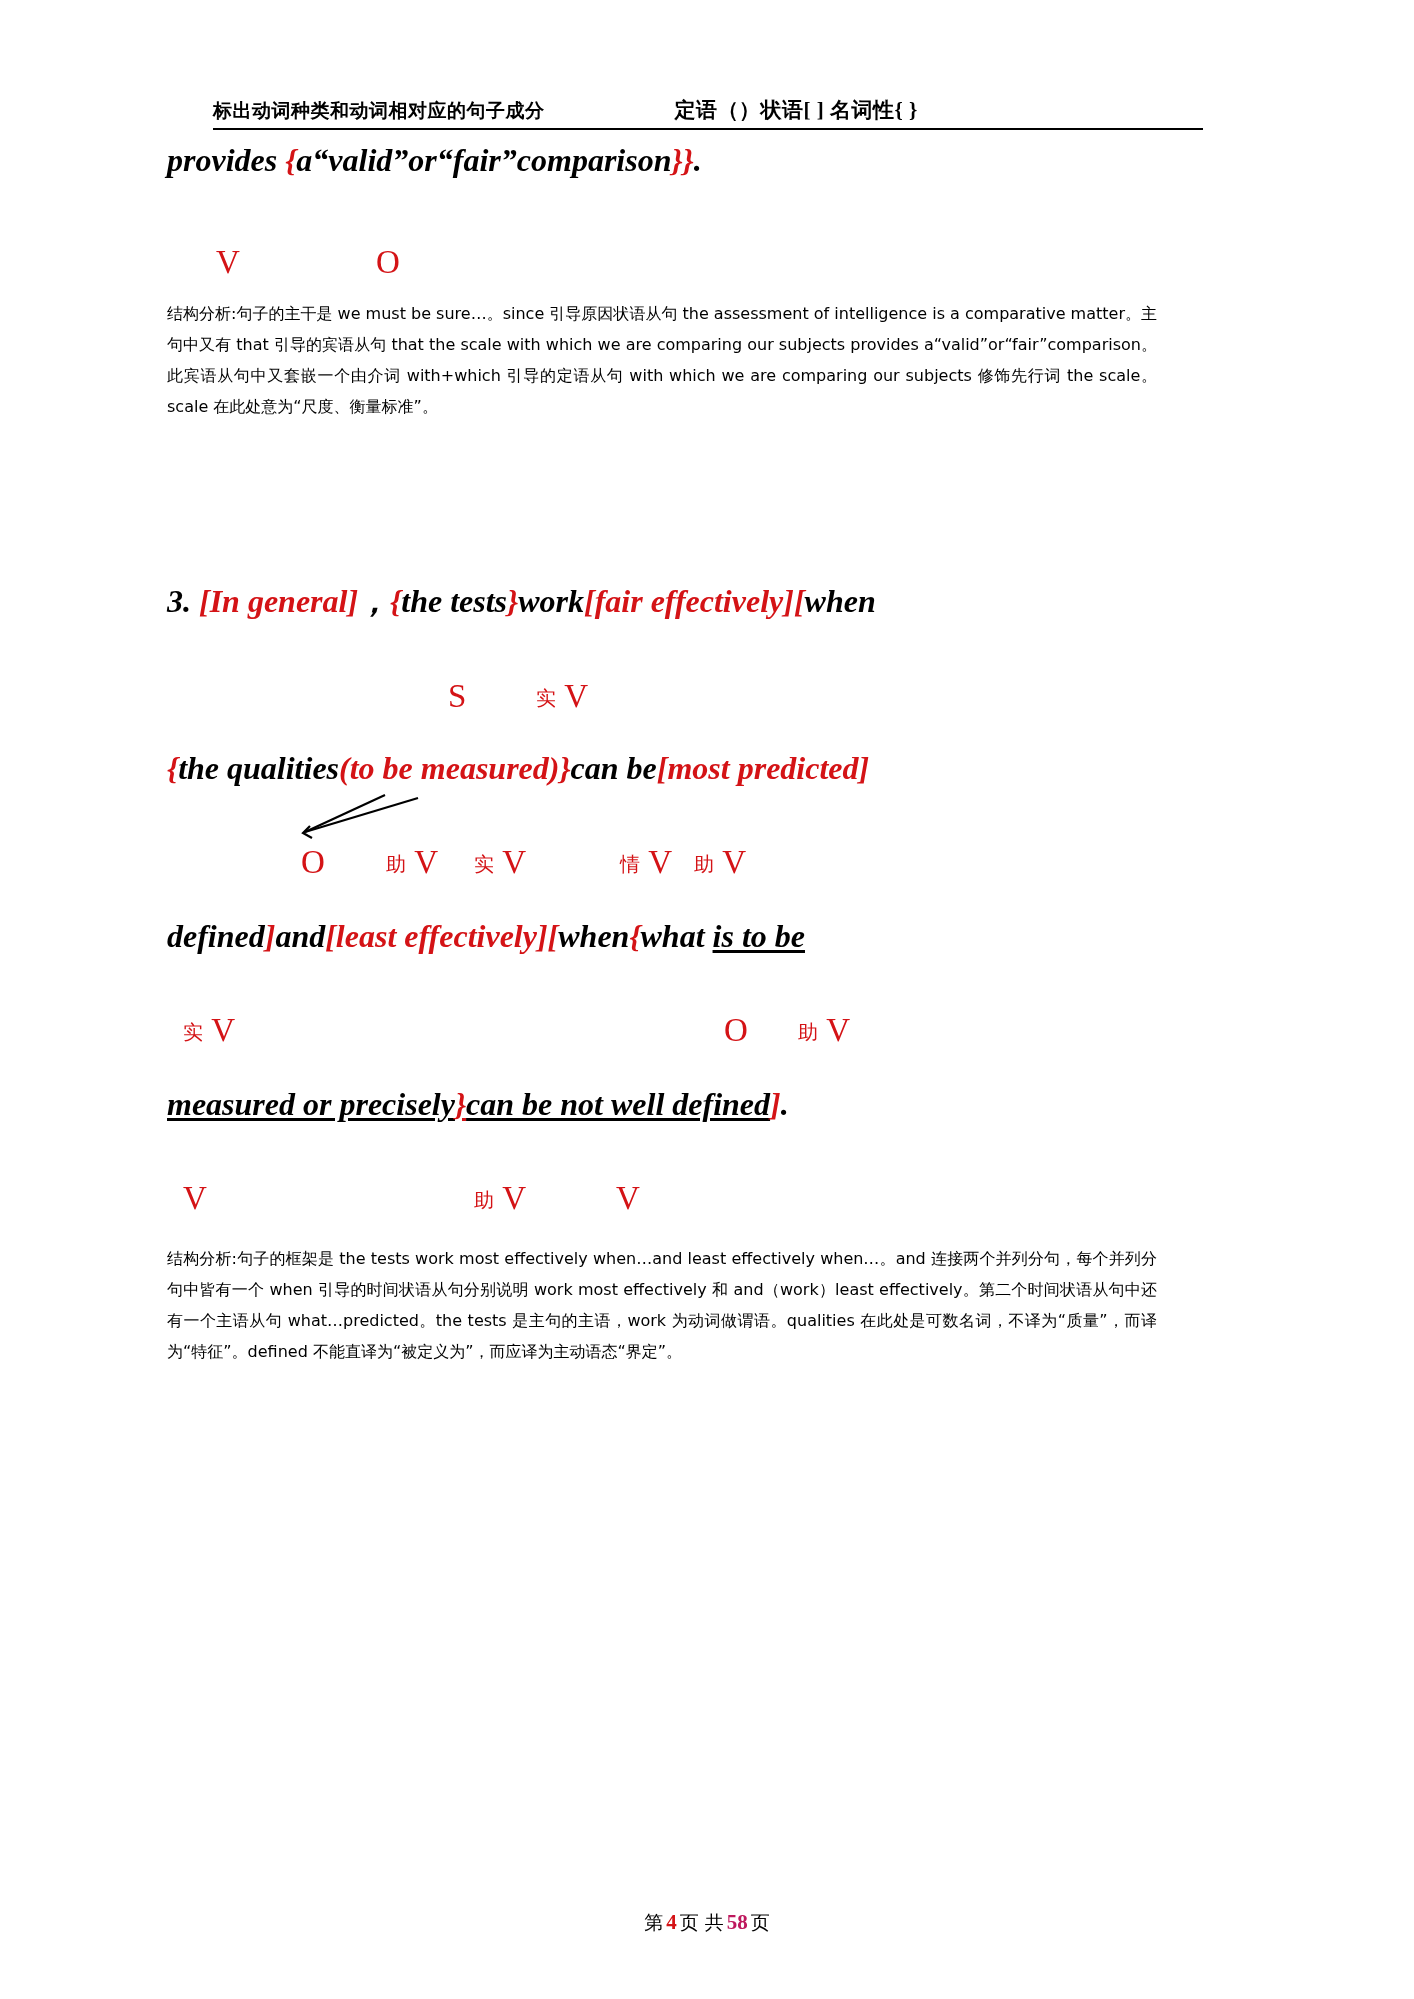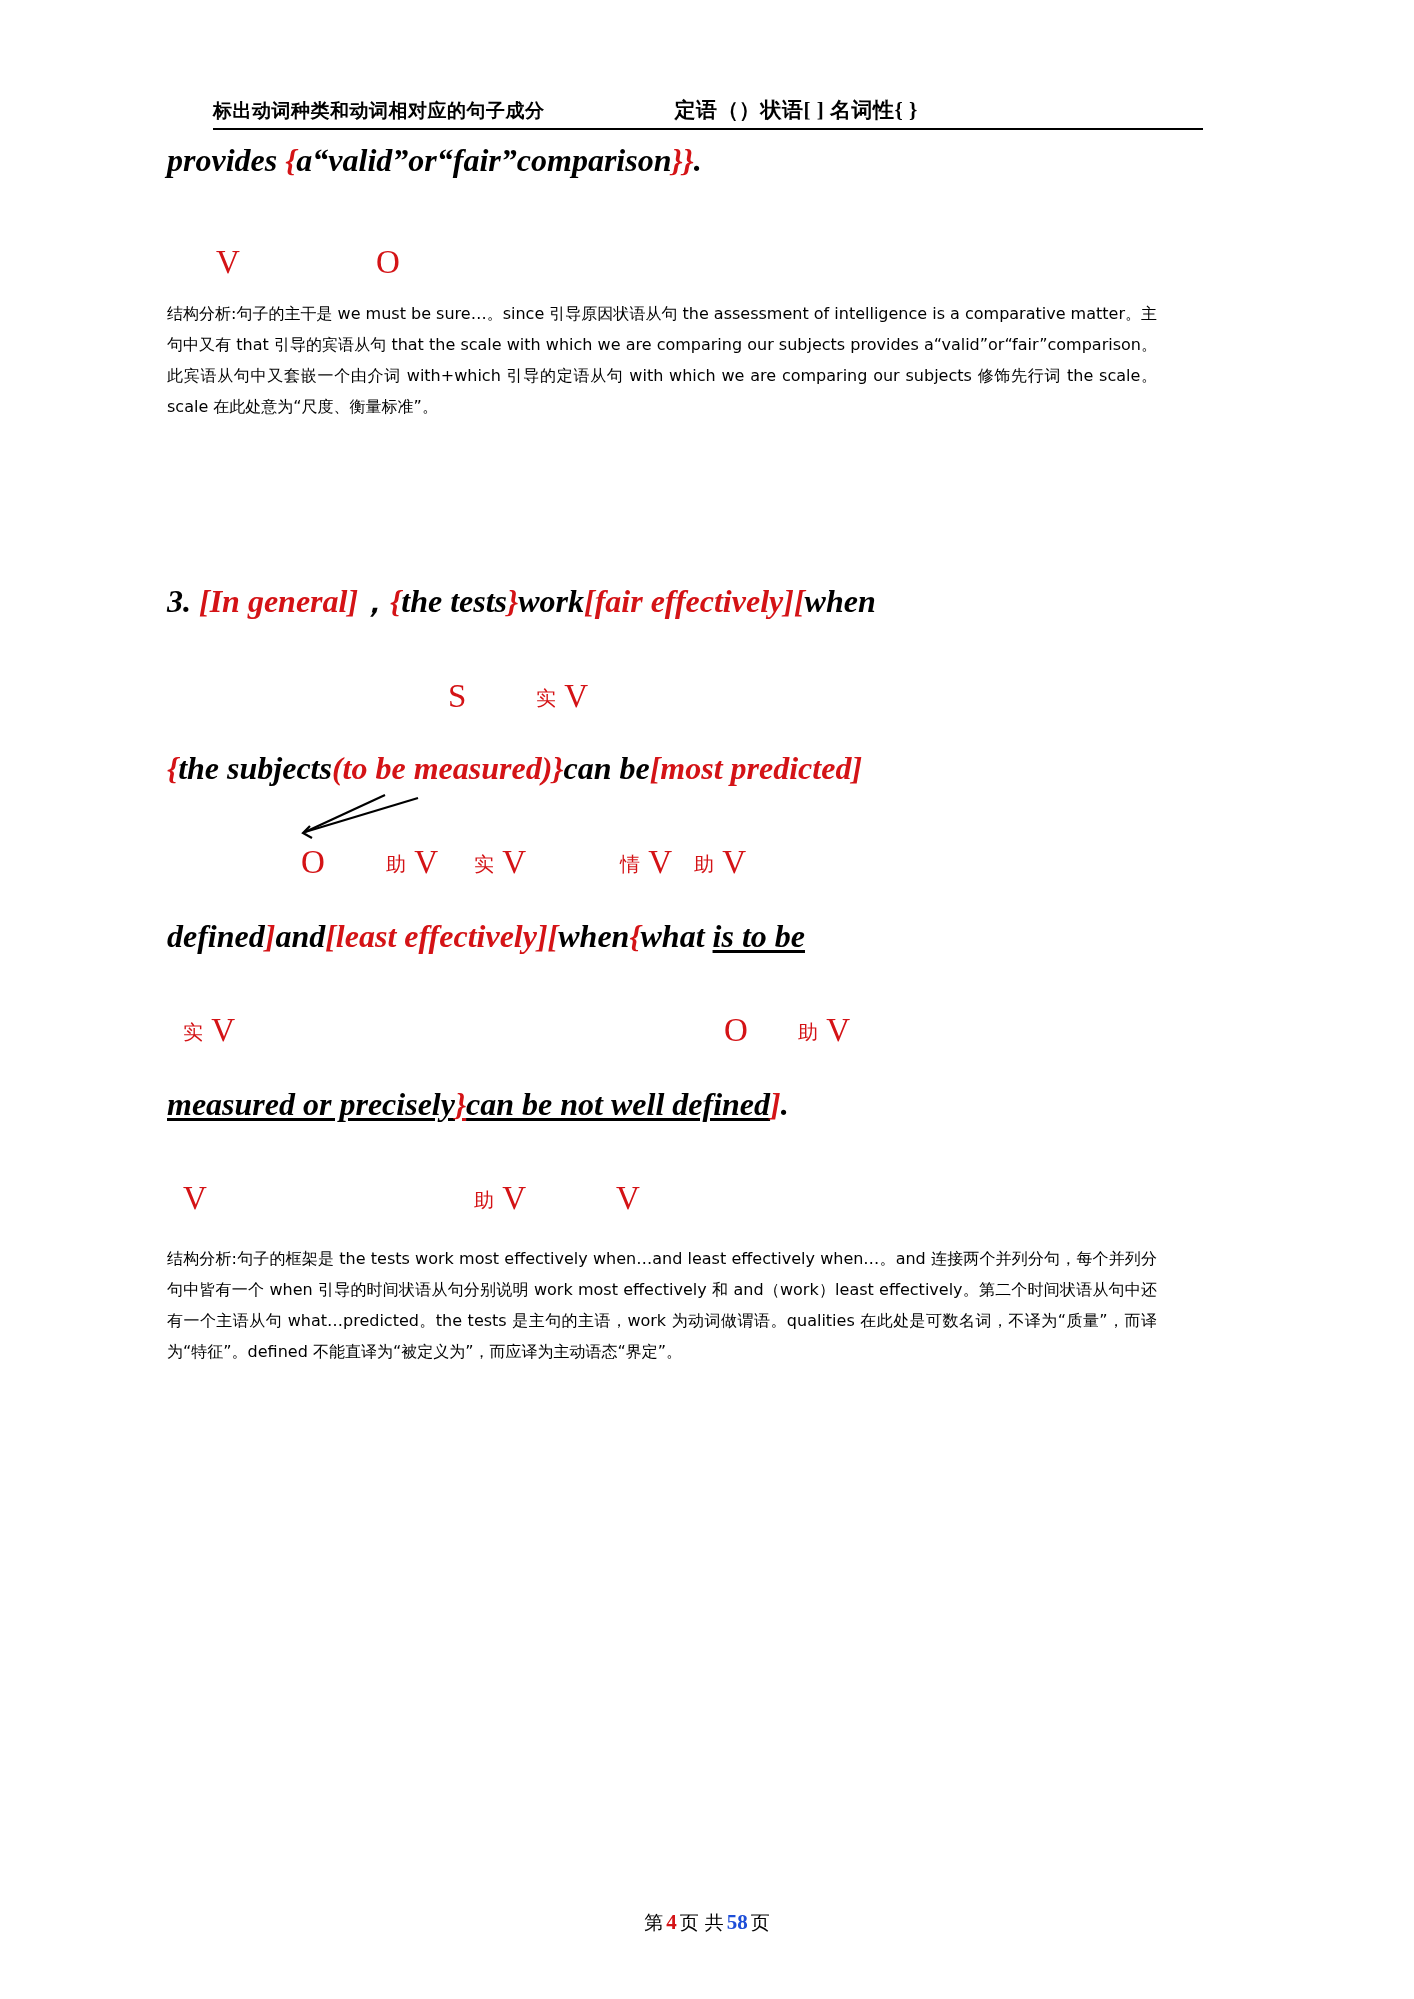--- a/index.html
+++ b/index.html
@@ -118,21 +118,21 @@
     color: #000000;
   }
   .footer .pnum {
     color: #d41316;
     font-weight: 700;
     font-family: "Liberation Serif", serif;
     font-size: 21px;
     padding: 0 3px;
   }
   .footer .pnum2 {
-    color: #1d4ed8;
+    color: #be185d;
     font-weight: 700;
     font-family: "Liberation Serif", serif;
     font-size: 21px;
     padding: 0 3px;
   }
 
   svg.arrows {
     position: absolute;
     left: 0;
     top: 0;
@@ -168,21 +168,21 @@
   <div class="sent" style="top:580px; left:167px;">
     <span class="num">3.</span><span class="blk">&nbsp;</span><span class="red">[In general]</span><span class="blk">，</span><span class="red">{</span><span class="blk">the tests</span><span class="red">}</span><span class="blk">work</span><span class="red">[fair effectively]</span><span class="red">[</span><span class="blk">when</span>
   </div>
 
   <div class="marks">
     <span class="mark-item" style="left:432px; top:662px;">S</span>
     <span class="mark-item" style="left:520px; top:662px;"><span class="cn">实</span> V</span>
   </div>
 
   <div class="sent" style="top:750px; left:167px;">
-    <span class="red">{</span><span class="blk">the subjects</span><span class="red">(to be measured)</span><span class="red">}</span><span class="blk">can be</span><span class="red">[most predicted]</span>
+    <span class="red">{</span><span class="blk">the qualities</span><span class="red">(to be measured)</span><span class="red">}</span><span class="blk">can be</span><span class="red">[most predicted]</span>
   </div>
 
   <div class="marks">
     <span class="mark-item" style="left:285px; top:828px;">O</span>
     <span class="mark-item" style="left:370px; top:828px;"><span class="cn">助</span> V</span>
     <span class="mark-item" style="left:458px; top:828px;"><span class="cn">实</span> V</span>
     <span class="mark-item" style="left:604px; top:828px;"><span class="cn">情</span> V</span>
     <span class="mark-item" style="left:678px; top:828px;"><span class="cn">助</span> V</span>
   </div>
 

